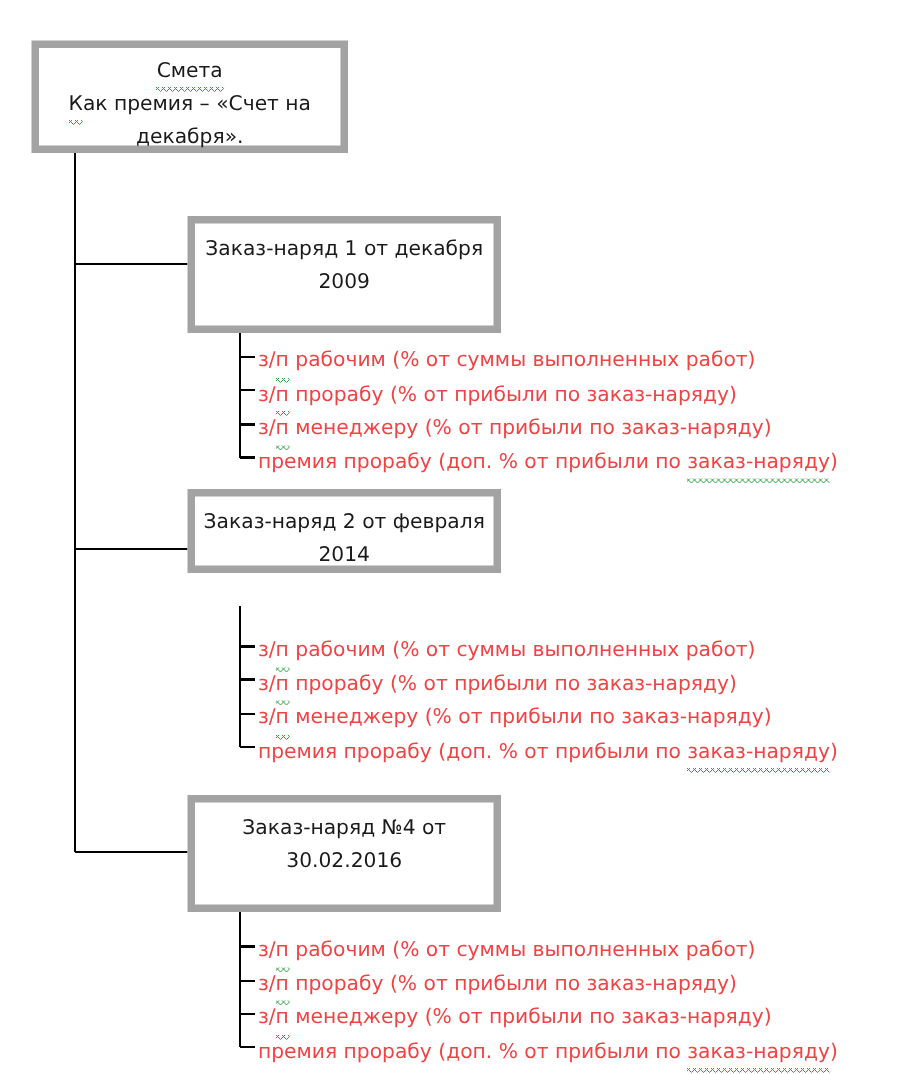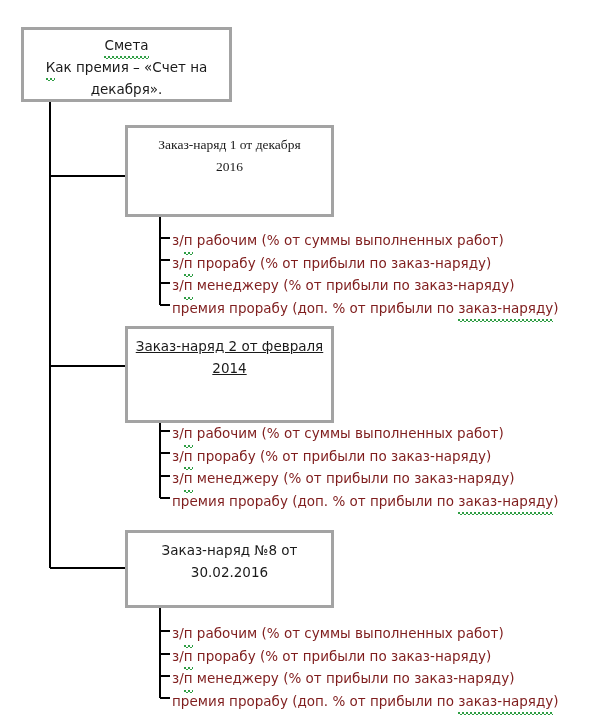--- a/index.html
+++ b/index.html
@@ -30,21 +30,21 @@
     left: 0; top: 0;
     width: 606px;
     height: 716px;
     pointer-events: none;
   }
 
   
   .node-box {
     position: absolute;
     box-sizing: border-box;
-    border: 3px solid #a3a3a3;
+    border: 5px solid #a3a3a3;
     background: #ffffff;
     display: flex;
     align-items: flex-start;
     justify-content: center;
     text-align: center;
   }
   .node-box .node-text {
     display: block;
     width: 100%;
     font-size: 13.5px;
@@ -54,22 +54,22 @@
   }
 
   #box-root {
     left: 21px;
     top: 27px;
     width: 211px;
     height: 75px;
   }
   #box-root .node-text { padding-top: 4px; }
 
-  #box-order-1 { left: 125px; top: 125px;  width: 209px; height: 92px; font-family: Liberation Serif, serif; }
-  #box-order-2 { left: 125px; top: 326px;  width: 209px; height: 97px; text-decoration: underline; }
+  #box-order-1 { left: 125px; top: 144px;  width: 209px; height: 78px; }
+  #box-order-2 { left: 125px; top: 326px;  width: 209px; height: 56px; }
   #box-order-3 { left: 125px; top: 530px;  width: 209px; height: 78px; }
 
   
   .sq {
     position: relative;
     display: inline-block;
   }
   .sq::after {
     content: "";
     position: absolute;
@@ -92,21 +92,21 @@
     width: 420px;
   }
   #leaf-group-1 { top: 229px; }
   #leaf-group-2 { top: 422px; }
   #leaf-group-3 { top: 622px; }
 
   .leaf-item {
     font-size: 13.5px;
     line-height: 22.5px;
     white-space: nowrap;
-    color: #7f1d1d;
+    color: #ef4444;
   }
 </style>
 </head>
 <body>
 
 <div id="diagram-canvas">
 
   <svg id="connector-layer" viewBox="0 0 606 716" width="606" height="716" xmlns="http://www.w3.org/2000/svg">
     <g stroke="#000000" stroke-width="1.6" fill="none" shape-rendering="crispEdges">
 
@@ -136,29 +136,29 @@
       <path d="M160,676 L170,676"></path>
       <path d="M160,698 L170,698"></path>
     </g>
   </svg>
 
   <div class="node-box" id="box-root">
     <span class="node-text"><span class="sq">Смета</span><br><span class="sq">К</span><span>ак премия – «Счет на</span><br><span>декабря».</span></span>
   </div>
 
   <div class="node-box" id="box-order-1">
-    <span class="node-text"><span>Заказ-наряд 1 от  декабря</span><br><span>2016</span></span>
+    <span class="node-text"><span>Заказ-наряд 1 от  декабря</span><br><span>2009</span></span>
   </div>
 
   <div class="node-box" id="box-order-2">
     <span class="node-text"><span>Заказ-наряд 2 от февраля</span><br><span>2014</span></span>
   </div>
 
   <div class="node-box" id="box-order-3">
-    <span class="node-text"><span>Заказ-наряд №8 от</span><br><span>30.02.2016</span></span>
+    <span class="node-text"><span>Заказ-наряд №4 от</span><br><span>30.02.2016</span></span>
   </div>
 
   <div class="leaf-group" id="leaf-group-1">
     <div class="leaf-item"><span>з/</span><span class="sq">п</span><span> рабочим (% от суммы выполненных работ)</span></div>
     <div class="leaf-item"><span>з/</span><span class="sq">п</span><span> прорабу (% от прибыли по заказ-наряду)</span></div>
     <div class="leaf-item"><span>з/</span><span class="sq">п</span><span> менеджеру (% от прибыли по заказ-наряду)</span></div>
     <div class="leaf-item"><span>премия прорабу (доп. % от прибыли по </span><span class="sq">заказ-наряду</span><span>)</span></div>
   </div>
 
   <div class="leaf-group" id="leaf-group-2">

